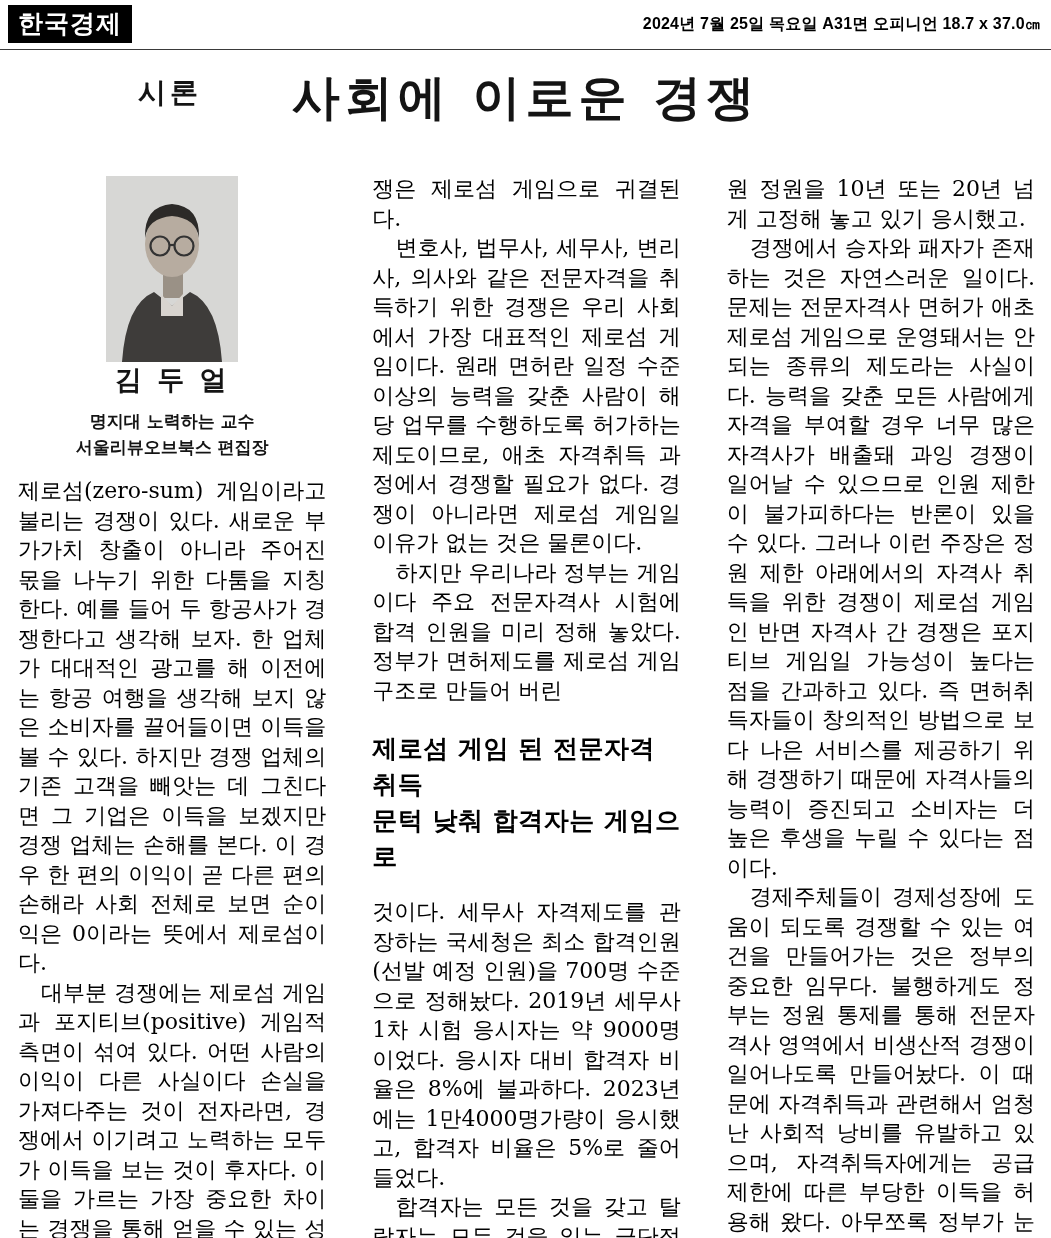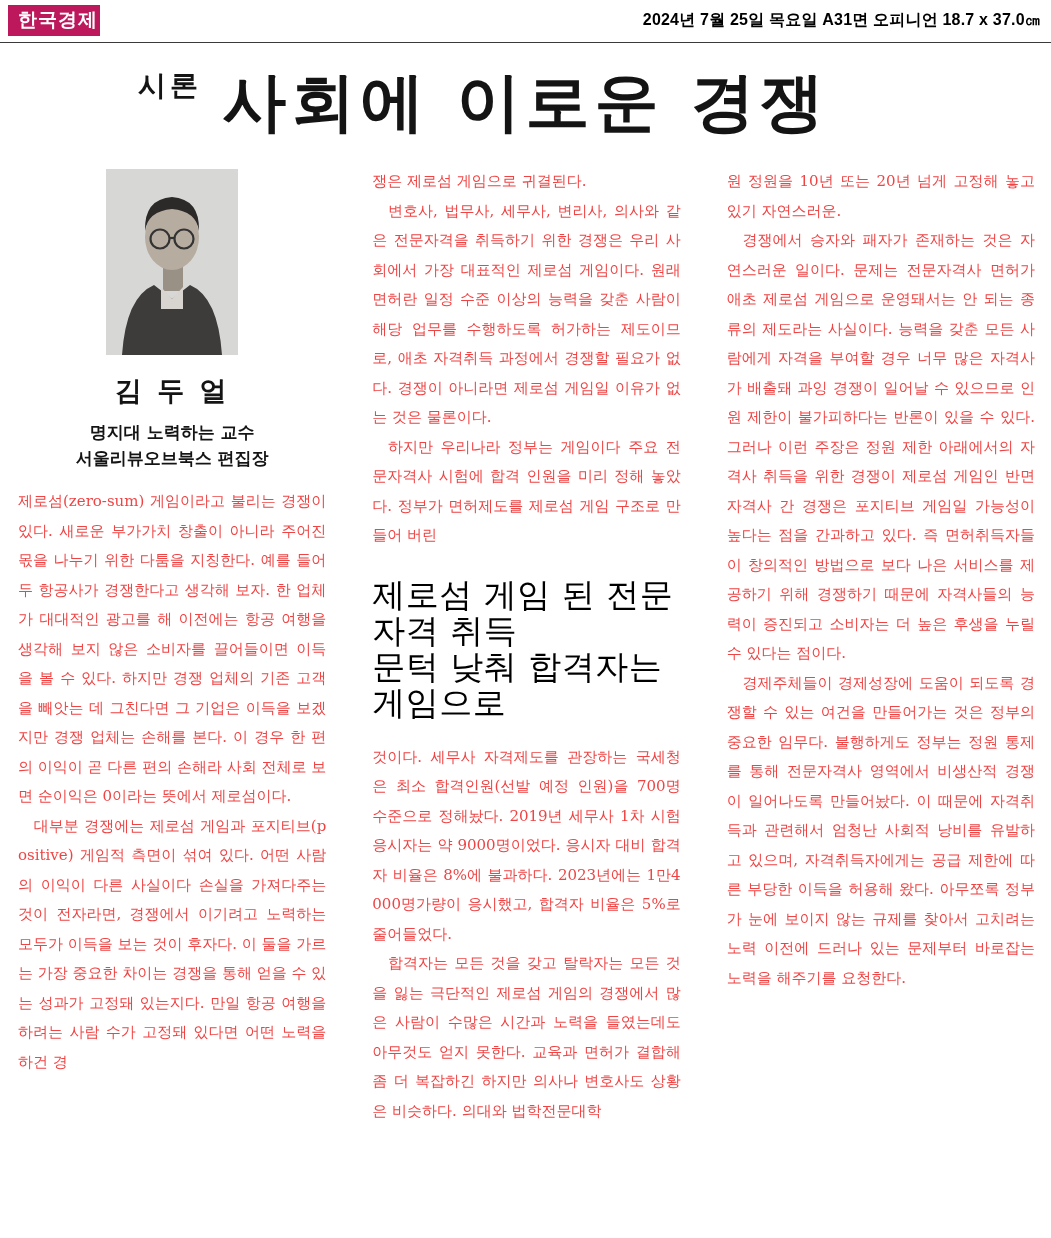--- a/index.html
+++ b/index.html
@@ -13,70 +13,70 @@
     font-family:"DejaVu Serif", serif;
     overflow:hidden;
   }
   
   .page-header {
     display:flex; justify-content:space-between; align-items:center;
     padding:5px 10px 6px 8px;
     border-bottom:1.5px solid #3a3a3a;
   }
   .logo {
-    background:#be185d; color:#ffffff;
+    background:#000000; color:#ffffff;
     font-family:"Liberation Sans", sans-serif;
-    font-weight:bold; font-size:19px;
-    padding:2px 2px 3px 10px;
+    font-weight:bold; font-size:25px;
+    padding:2px 10px 3px 10px;
     letter-spacing:1px;
   }
   .dateline {
     font-family:"Liberation Sans", sans-serif;
     font-weight:bold; font-size:16px; color:#000;
     letter-spacing:0.2px;
   }
   
   .headline-row { position:relative; height:86px; margin-top:10px; }
   .section-label {
     position:absolute; left:138px; top:14px;
     font-size:28px; font-weight:900; letter-spacing:4px;
   }
   .article-title {
     text-align:center;
-    font-size:64px; font-weight:900; letter-spacing:5px;
+    font-size:48px; font-weight:900; letter-spacing:5px;
     padding-top:6px;
   }
   
   .columns {
     display:flex; gap:46px;
     padding:0 16px 0 18px;
     margin-top:28px;
   }
   .col { flex:1; min-width:0; }
   .body {
-    font-size:15px; line-height:29.5px;
+    font-size:22px; line-height:29.5px;
     text-align:justify; word-break:break-all;
-    color:#ef4444;
+    color:#000000;
   }
   .indent { text-indent:1.05em; }
   
   .photo-wrap { width:132px; height:186px; margin:2px auto 0 auto; }
   .photo-wrap svg { display:block; width:100%; height:100%; }
   .author-name {
     text-align:center; font-size:27px; font-weight:600;
-    letter-spacing:3px; margin-top:18px;
+    letter-spacing:3px; 
   }
   .author-role {
     text-align:center; font-size:17px; font-weight:700; line-height:26px;
   }
   .author-role.first { margin-top:10px; }
   .col1-body-start { margin-top:16px; }
   
   .subhead {
-    font-size:33px; font-weight:400; line-height:36px;
+    font-size:25px; font-weight:700; line-height:36px;
     margin:26px 0 22px 0; letter-spacing:0.5px; color:#000;
   }
   .subhead span { display:block; }
 </style>
 </head>
 <body>
 
 <div class="page">
 
   <header class="page-header">
@@ -123,19 +123,19 @@
       <h2 class="subhead">
         <span>제로섬 게임 된 전문자격 취득</span>
         <span>문턱 낮춰 합격자는 게임으로</span>
       </h2>
 
       <p class="body">것이다. 세무사 자격제도를 관장하는 국세청은 최소 합격인원(선발 예정 인원)을 700명 수준으로 정해놨다. 2019년 세무사 1차 시험 응시자는 약 9000명이었다. 응시자 대비 합격자 비율은 8%에 불과하다. 2023년에는 1만4000명가량이 응시했고, 합격자 비율은 5%로 줄어들었다.</p>
       <p class="body indent">합격자는 모든 것을 갖고 탈락자는 모든 것을 잃는 극단적인 제로섬 게임의 경쟁에서 많은 사람이 수많은 시간과 노력을 들였는데도 아무것도 얻지 못한다. 교육과 면허가 결합해 좀 더 복잡하긴 하지만 의사나 변호사도 상황은 비슷하다. 의대와 법학전문대학</p>
     </section>
 
     <section class="col">
-      <p class="body">원 정원을 10년 또는 20년 넘게 고정해 놓고 있기 자연스러운.</p>
+      <p class="body">원 정원을 10년 또는 20년 넘게 고정해 놓고 있기 응시했고.</p>
       <p class="body indent">경쟁에서 승자와 패자가 존재하는 것은 자연스러운 일이다. 문제는 전문자격사 면허가 애초 제로섬 게임으로 운영돼서는 안 되는 종류의 제도라는 사실이다. 능력을 갖춘 모든 사람에게 자격을 부여할 경우 너무 많은 자격사가 배출돼 과잉 경쟁이 일어날 수 있으므로 인원 제한이 불가피하다는 반론이 있을 수 있다. 그러나 이런 주장은 정원 제한 아래에서의 자격사 취득을 위한 경쟁이 제로섬 게임인 반면 자격사 간 경쟁은 포지티브 게임일 가능성이 높다는 점을 간과하고 있다. 즉 면허취득자들이 창의적인 방법으로 보다 나은 서비스를 제공하기 위해 경쟁하기 때문에 자격사들의 능력이 증진되고 소비자는 더 높은 후생을 누릴 수 있다는 점이다.</p>
       <p class="body indent">경제주체들이 경제성장에 도움이 되도록 경쟁할 수 있는 여건을 만들어가는 것은 정부의 중요한 임무다. 불행하게도 정부는 정원 통제를 통해 전문자격사 영역에서 비생산적 경쟁이 일어나도록 만들어놨다. 이 때문에 자격취득과 관련해서 엄청난 사회적 낭비를 유발하고 있으며, 자격취득자에게는 공급 제한에 따른 부당한 이득을 허용해 왔다. 아무쪼록 정부가 눈에 보이지 않는 규제를 찾아서 고치려는 노력 이전에 드러나 있는 문제부터 바로잡는 노력을 해주기를 요청한다.</p>
     </section>
 
   </main>
 </div>
 
 </body></html>

